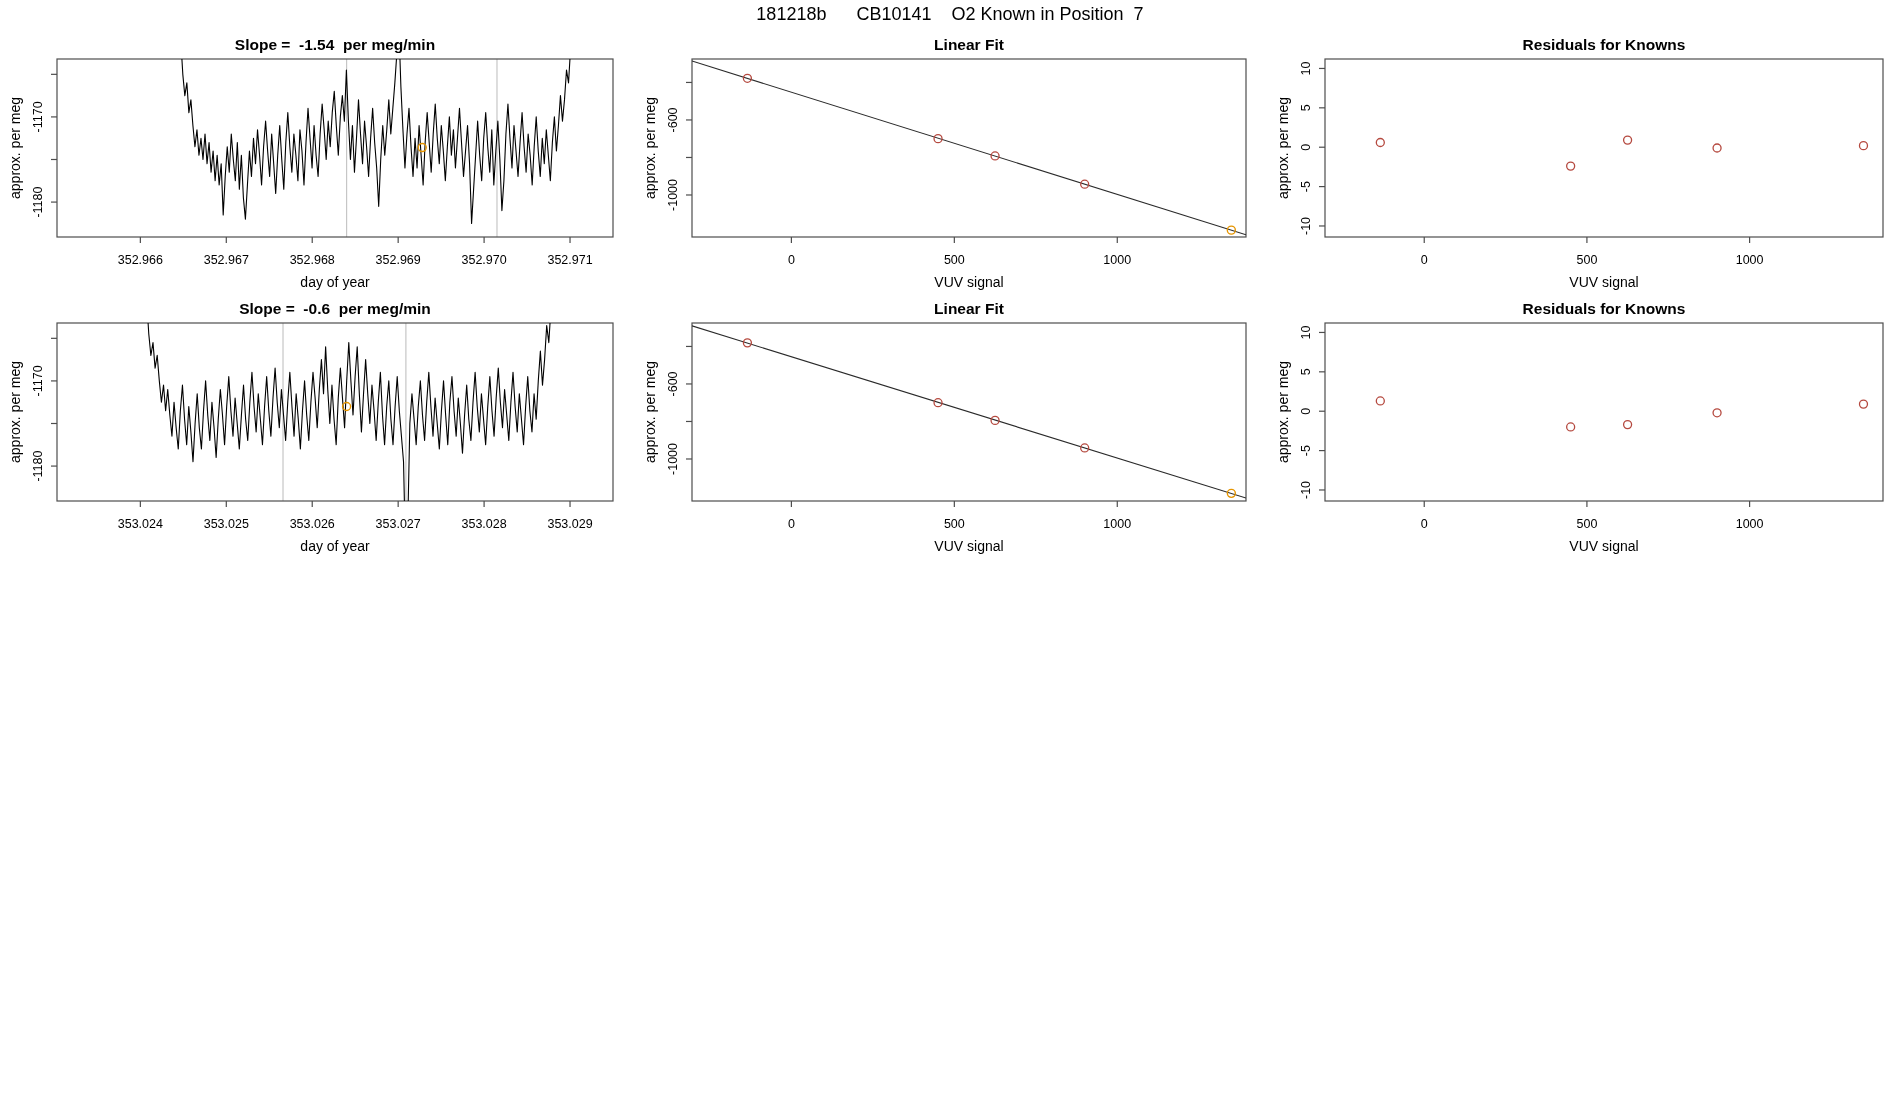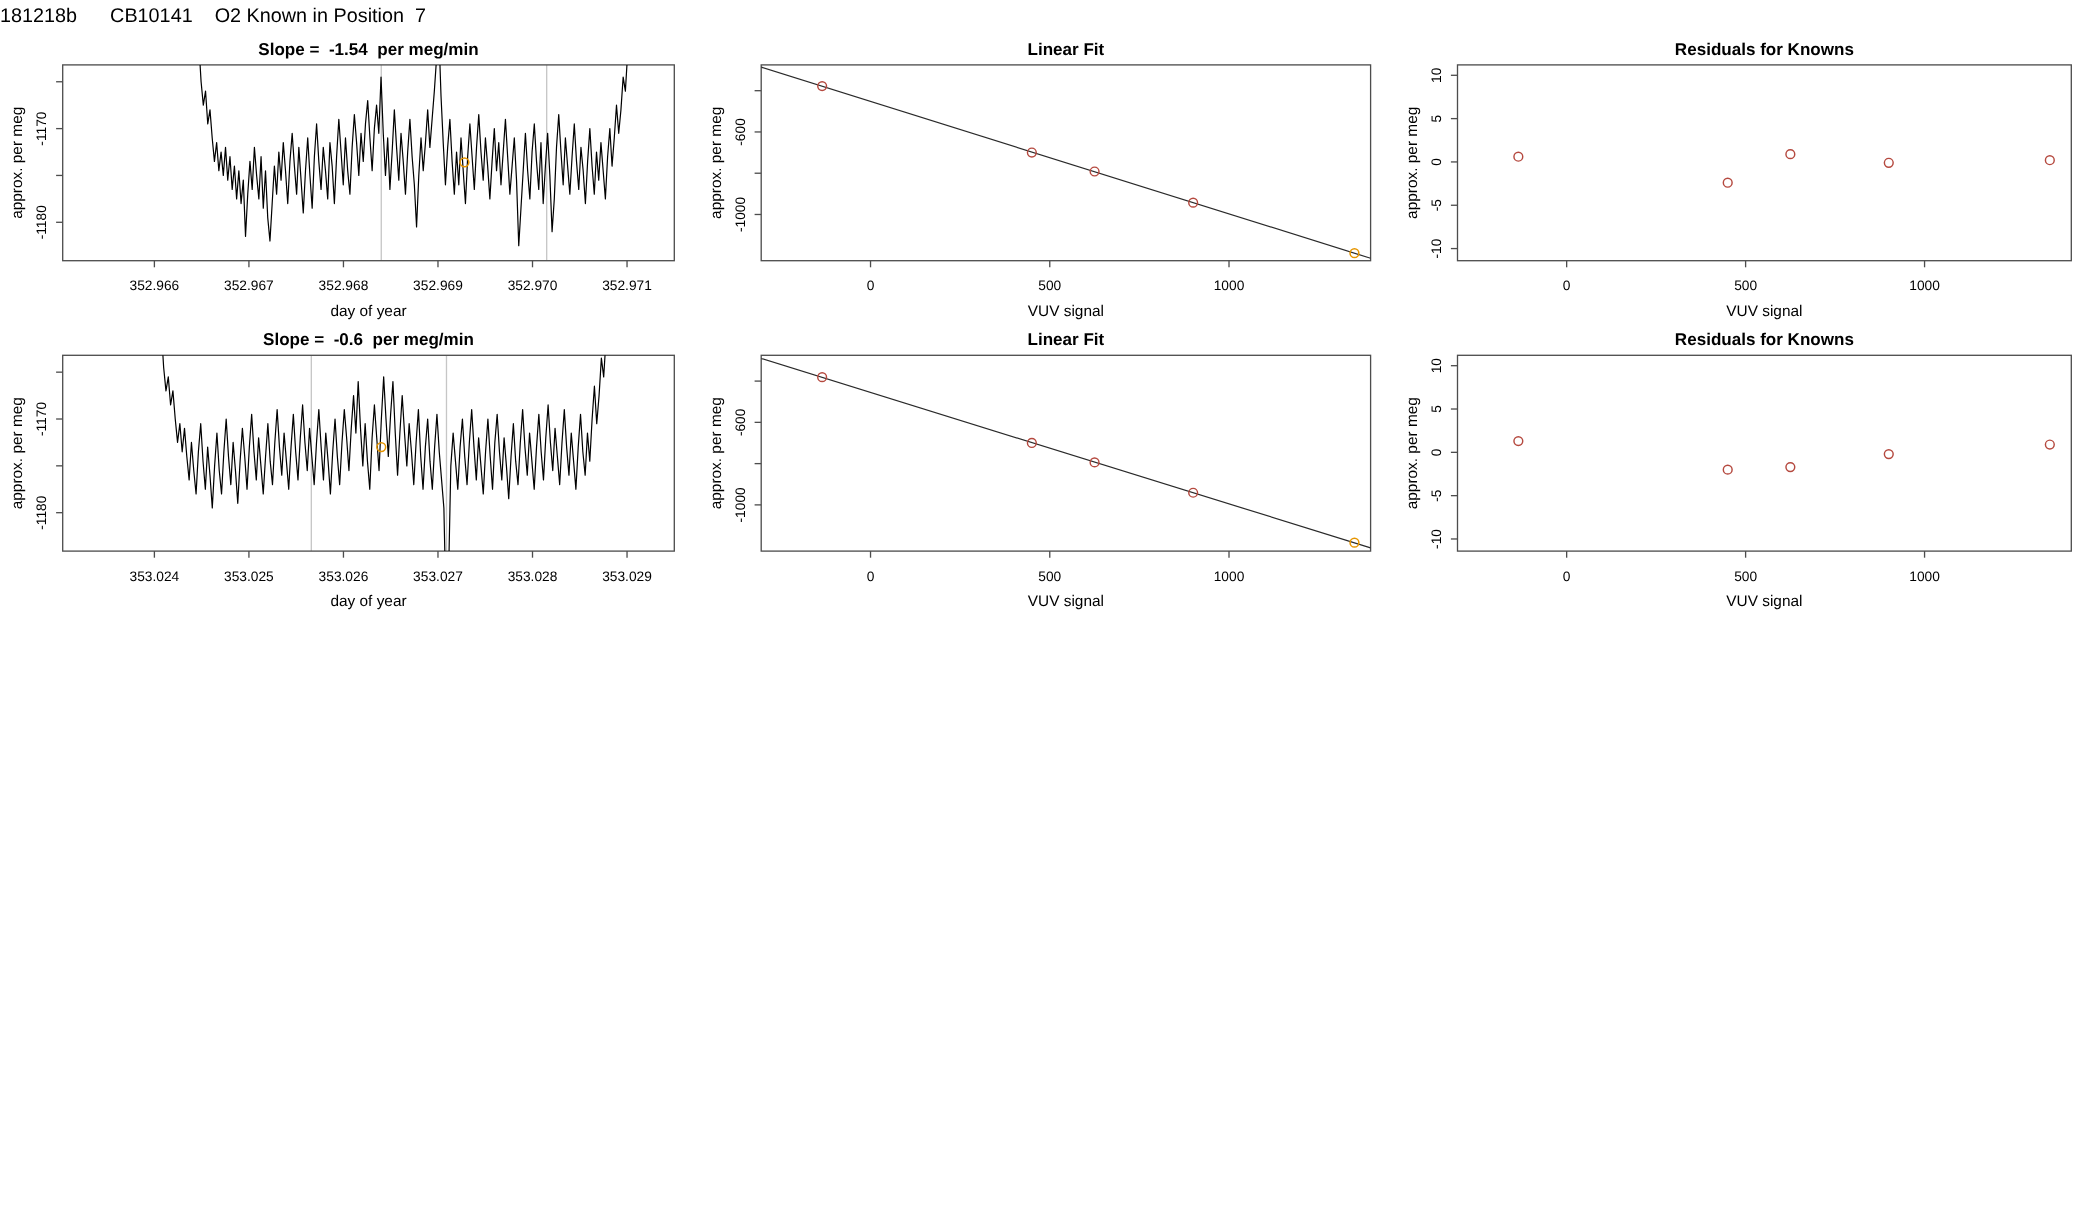--- a/index.html
+++ b/index.html
@@ -1,18 +1,18 @@
 <!DOCTYPE html>
 <html><head>
 <meta charset="utf-8">
 <style>
   html,body{margin:0;padding:0;background:#ffffff;}
   .canvas{position:relative;width:1900px;height:1100px;background:#ffffff;overflow:hidden;
           font-family:"Liberation Sans",sans-serif;}
-  .main-title{position:absolute;top:4px;left:0;width:100%;
+  .main-title{position:absolute;top:4px;left:0;width:100%;text-align:center;
               font-size:18px;color:#000;white-space:pre;}
   svg{position:absolute;top:0;left:0;}
   svg text{white-space:pre;fill:#000;}
   .tick-label{font-size:12.5px;}
   .ax-label{font-size:14px;}
   .panel-title{font-size:15.5px;font-weight:bold;}
 </style>
 </head>
 <body>
 

